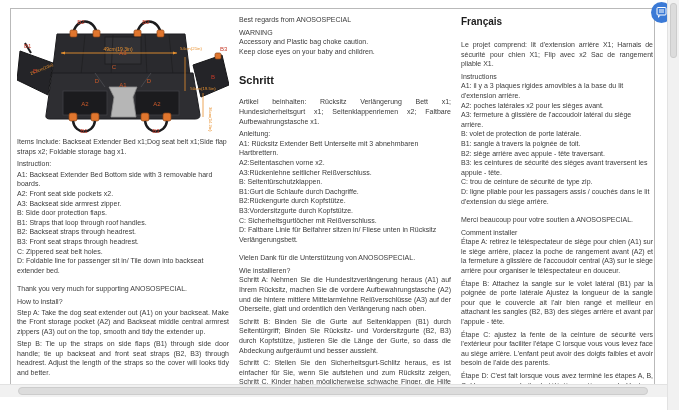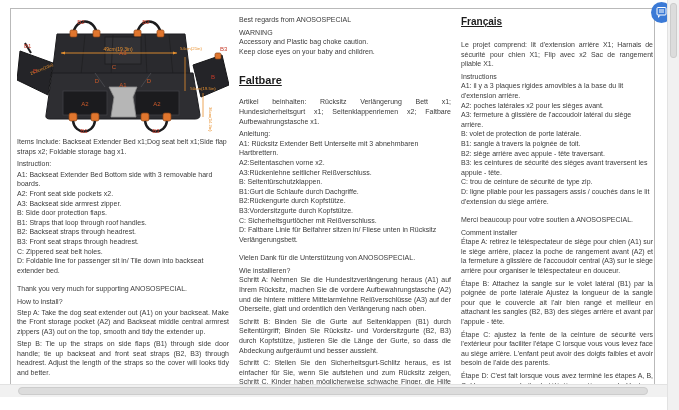--- a/index.html
+++ b/index.html
@@ -11,21 +11,21 @@
   }
   .page{
     position:absolute;left:10px;top:8px;width:645px;height:377px;
     border:1px solid #b9b9b9;border-bottom:none;background:#fff;
     box-sizing:border-box;overflow:hidden;
   }
   .col{position:absolute;top:0;font-size:7px;line-height:9.6px;color:#3b3b3b;}
   .col-en{left:6px;width:212px;}
   .col-de{left:228px;width:212px;padding-top:6px;}
   .col-fr{left:450px;width:192px;padding-top:6px;}
-  h2.lang{font-size:11px;line-height:13px;margin:0 0 5px 0;color:#1c1c1c;font-weight:bold;text-decoration:underline;}
+  h2.lang{font-size:11px;line-height:13px;margin:0 0 5px 0;color:#1c1c1c;font-weight:bold;}
   .col p{margin:0 0 3px 0;}
   .blk{margin-bottom:9px;}
   .just{text-align:justify;}
   .list div{margin:0;}
   .diagram-wrap{position:relative;width:212px;height:122px;margin:4px 0 2px 0;}
   
   .hscroll{
     position:absolute;left:0;top:384px;width:667px;height:13px;
     background:#f1f1f1;border-top:1px solid #e2e2e2;box-sizing:border-box;
   }
@@ -147,21 +147,21 @@
     <p class="blk just">Step B: Tie up the straps on side flaps (B1) through side door handle; tie up backseat and front seat straps (B2, B3) through headrest. Adjust the length of the straps so the cover will looks tidy and better.</p>
 
   </div>
 
   <div class="col col-de">
     <p class="blk">Best regards from ANOSOSPECIAL</p>
     <p style="margin-bottom:0">WARNING</p>
     <p style="margin-bottom:0">Accessory and Plastic bag choke caution.</p>
     <p class="blk" style="margin-bottom:18px">Keep close eyes on your baby and children.</p>
 
-    <h2 class="lang" style="margin-bottom:10px">Faltbare</h2>
+    <h2 class="lang" style="margin-bottom:10px">Schritt</h2>
     <p class="blk just">Artikel beinhalten: Rücksitz Verlängerung Bett x1; Hundesicherheitsgurt x1; Seitenklappenriemen x2; Faltbare Aufbewahrungstasche x1.</p>
 
     <p style="margin-bottom:0">Anleitung:</p>
     <div class="list blk">
       <div>A1: Rücksitz Extender Bett Unterseite mit 3 abnehmbaren Hartbrettern.</div>
       <div>A2:Seitentaschen vorne x2.</div>
       <div>A3:Rückenlehne seitlicher Reißverschluss.</div>
       <div>B: Seitentürschutzklappen.</div>
       <div>B1:Gurt die Schlaufe durch Dachgriffe.</div>
       <div>B2:Rückengurte durch Kopfstütze.</div>

